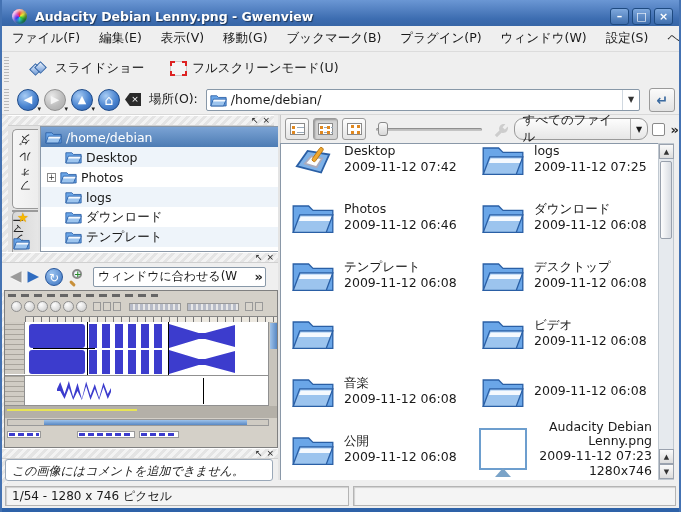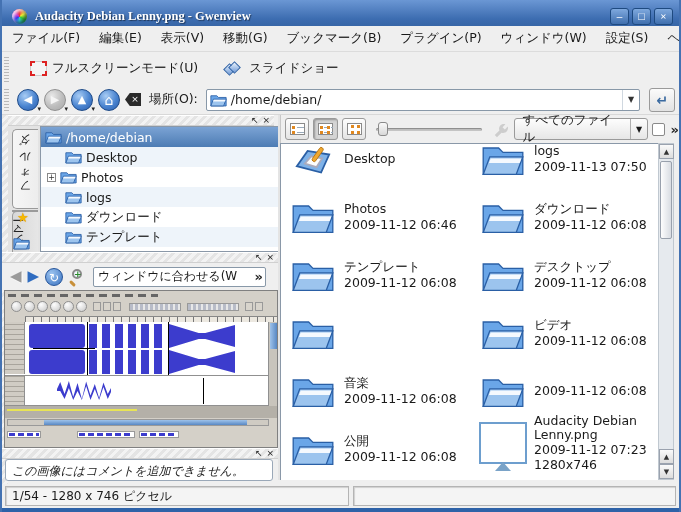--- a/index.html
+++ b/index.html
@@ -4,21 +4,21 @@
 <style>
   html,body{margin:0;padding:0;background:#9db5cf;}
   *{box-sizing:border-box;}
   #window{
     position:relative;width:681px;height:512px;overflow:hidden;
     font-family:"DejaVu Sans","Liberation Sans",sans-serif;font-size:12px;color:#1a1a1a;
     background:#efefef;border-left:2px solid #4472b2;border-right:2px solid #4472b2;
   }
   
   .titlebar{position:absolute;left:0;top:0;width:100%;height:26px;
-    background:linear-gradient(#6b97d4,#3c6cb0 60%,#34619f);display:flex;align-items:center;padding:16px 6px;font-family:Liberation Serif, serif;}
+    background:linear-gradient(#6b97d4,#3c6cb0 60%,#34619f);display:flex;align-items:center;padding:16px 6px;}
   .appicon{width:15px;height:15px;border-radius:50%;margin:0 8px 0 4px;
     background:conic-gradient(#e33,#ee3,#3c3,#3cc,#33e,#c3c,#e33);box-shadow:inset -2px -2px 3px rgba(0,0,40,.5),inset 2px 2px 3px rgba(255,255,255,.8);}
   .title{color:#fff;font-weight:bold;font-size:12.5px;text-shadow:1px 1px 1px rgba(0,0,0,.5);flex:1;}
   .winbtn{width:19px;height:17px;margin-left:3px;border:1px solid #1e4a80;border-radius:3px;
     background:linear-gradient(#7fa9de,#3f6fae);color:#fff;font-size:11px;line-height:15px;text-align:center;font-weight:bold;}
   
   .menubar{position:absolute;left:0;top:26px;width:100%;height:26px;background:#efefef;
     border-bottom:1px solid #dcdcdc;display:flex;align-items:center;gap:19px;padding:0 10px;font-size:12.5px;}
   .menubar span{white-space:nowrap;}
   
@@ -135,21 +135,21 @@
   .viewbtn{width:25px;height:22px;border:1px solid #9a9a9a;border-radius:3px;background:linear-gradient(#fdfdfd,#e4e4e4);
     display:flex;align-items:center;justify-content:center;}
   .viewbtn.pressed{background:#d4d4d4;box-shadow:inset 1px 1px 2px rgba(0,0,0,.3);}
   .vicon{position:relative;width:15px;height:12px;background:#fff;border:1px solid #8a8a8a;}
   .vicon i{position:absolute;width:3px;height:3px;background:#e08820;}
   .vicon u{position:absolute;height:1px;background:#9ab;}
   .slider{position:relative;width:108px;height:20px;margin:0 6px;}
   .slider .groove{position:absolute;left:0;right:0;top:9px;height:3px;background:#c4c4c4;border-radius:2px;box-shadow:inset 0 1px 1px rgba(0,0,0,.3);}
   .slider .knob{position:absolute;left:2px;top:3px;width:10px;height:14px;border:1px solid #8a8a8a;border-radius:3px;background:linear-gradient(#fafafa,#d8d8d8);}
   .i-wrench{width:18px;height:18px;opacity:.55;}
-  .filtercombo{height:22px;border:1px solid #9a9a9a;border-radius:3px;background:linear-gradient(#fdfdfd,#e6e6e6);
+  .filtercombo{height:22px;border:1px solid #9a9a9a;border-radius:9px;background:linear-gradient(#fdfdfd,#e6e6e6);
     display:flex;align-items:center;font-size:12.5px;}
   .filtercombo .lbl{padding:0 8px;}
   .filtercombo .arr{width:17px;align-self:stretch;border-left:1px solid #b0b0b0;display:flex;align-items:center;justify-content:center;font-size:8px;}
   .chk{width:13px;height:13px;border:1px solid #8a8a8a;background:#fff;border-radius:2px;}
   .morechev{font-size:13px;font-weight:bold;color:#222;margin-left:2px;}
   .filegrid{position:absolute;left:278px;top:143px;width:378px;height:337px;background:#fff;border-left:1px solid #8a98a8;border-top:1px solid #8a98a8;overflow:hidden;}
   .gridinner{position:absolute;left:0;top:-14px;width:100%;}
   .fcell{position:absolute;width:184px;height:58px;display:flex;align-items:center;gap:7px;padding-left:8px;}
   .ficon{width:48px;height:40px;flex-shrink:0;display:flex;align-items:center;justify-content:center;}
   .ftext{font-size:12.5px;line-height:1.25;color:#1a1a1a;}
@@ -190,34 +190,34 @@
     <span>ブックマーク(B)</span>
     <span>プラグイン(P)</span>
     <span>ウィンドウ(W)</span>
     <span>設定(S)</span>
     <span>ヘルプ(H)</span>
   </div>
 
   <div class="tb tb1">
     <span class="handle"></span>
     <span class="tbbtn">
+      <span class="i-slideshow">
+          <i class="d1"></i>
+          <i class="d2"></i>
+        </span>
+      <span>スライドショー</span>
+    </span>
+    <span class="tbbtn">
       <span class="i-fullscreen">
           <i class="c1"></i>
           <i class="c2"></i>
           <i class="c3"></i>
           <i class="c4"></i>
         </span>
       <span>フルスクリーンモード(U)</span>
-    </span>
-    <span class="tbbtn">
-      <span class="i-slideshow">
-          <i class="d1"></i>
-          <i class="d2"></i>
-        </span>
-      <span>スライドショー</span>
     </span>
   </div>
 
   <div class="tb tb2">
     <span class="handle"></span>
     <span class="navbtn">
         <span>◀</span>
         <span class="dd">▾</span>
       </span>
     <span class="navbtn disabled">
@@ -474,33 +474,34 @@
       <div class="fcell" style="left:0;top:0;">
         <span class="ficon">
           <svg width="44" height="36" viewBox="0 0 24 20">
               <path d="M3 14 L9 5.5 L21 7.5 L16.5 17.5 Z" fill="#7fb2e8" stroke="#2a5fa5"></path>
               <path d="M7.5 12.5 L11 8.5 L17 9.7 L14 14.5 Z" fill="#fdfdfd" stroke="#aab"></path>
               <rect x="13.5" y="3" width="2.2" height="9" rx="1" transform="rotate(35 14.6 7.5)" fill="#f0a830" stroke="#b87818" stroke-width=".5"></rect>
             </svg>
         </span>
         <div class="ftext">
             <div class="fname">Desktop</div>
+            <div class="fdate">2009-11-12 07:42</div>
           </div>
       </div>
       <div class="fcell" style="left:190px;top:0;">
         <span class="ficon">
             <svg width="44" height="36" viewBox="0 0 20 16">
               <path d="M1 3h7l2 2h9v10H1z" fill="#6aa6e8" stroke="#2a5fa5" stroke-width=".6"></path>
               <path d="M1 15 L4 7 h15 l-3 8z" fill="#9cc4ee" stroke="#2a5fa5" stroke-width=".6"></path>
               <path d="M4.4 7.8h14l-.8 2h-14z" fill="#fff" opacity=".9"></path>
             </svg>
           </span>
         <div class="ftext">
             <div class="fname">logs</div>
-            <div class="fdate">2009-11-13 07:50</div>
+            <div class="fdate">2009-11-12 07:25</div>
           </div>
       </div>
 
       <div class="fcell" style="left:0;top:58px;">
         <span class="ficon">
             <svg width="44" height="36" viewBox="0 0 20 16">
               <path d="M1 3h7l2 2h9v10H1z" fill="#6aa6e8" stroke="#2a5fa5" stroke-width=".6"></path>
               <path d="M1 15 L4 7 h15 l-3 8z" fill="#9cc4ee" stroke="#2a5fa5" stroke-width=".6"></path>
               <path d="M4.4 7.8h14l-.8 2h-14z" fill="#fff" opacity=".9"></path>
             </svg>
@@ -606,21 +607,21 @@
               <path d="M1 3h7l2 2h9v10H1z" fill="#6aa6e8" stroke="#2a5fa5" stroke-width=".6"></path>
               <path d="M1 15 L4 7 h15 l-3 8z" fill="#9cc4ee" stroke="#2a5fa5" stroke-width=".6"></path>
               <path d="M4.4 7.8h14l-.8 2h-14z" fill="#fff" opacity=".9"></path>
             </svg>
           </span>
         <div class="ftext">
             <div class="fname">公開</div>
             <div class="fdate">2009-11-12 06:08</div>
           </div>
       </div>
-      <div class="fcell" style="left:190px;top:284px;">
+      <div class="fcell" style="left:190px;top:290px;text-align:right;">
         <span class="thumbsel">
           <span class="r1"></span><span class="r2"></span>
           <span class="tri"></span>
         </span>
         <div class="ftext" style="line-height:1.18;">
           <div class="fname">Audacity Debian Lenny.png</div>
           <div class="fdate">2009-11-12 07:23</div>
           <div class="fsize">1280x746</div>
         </div>
       </div>

